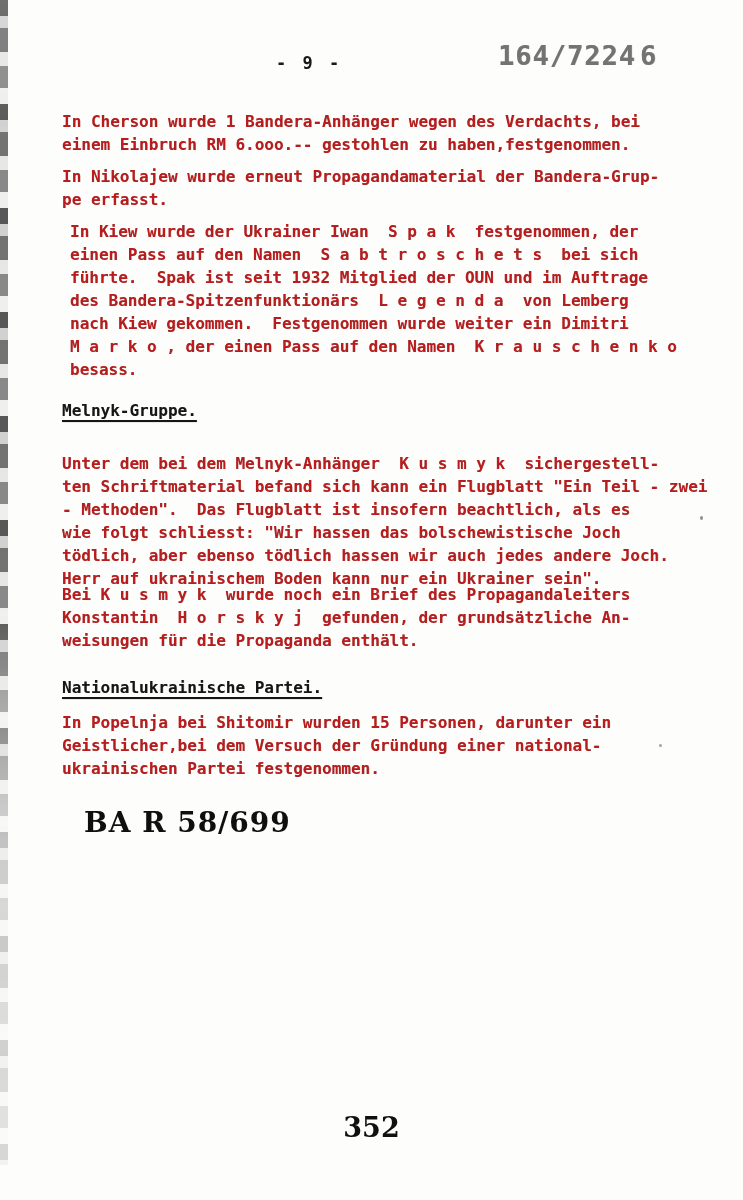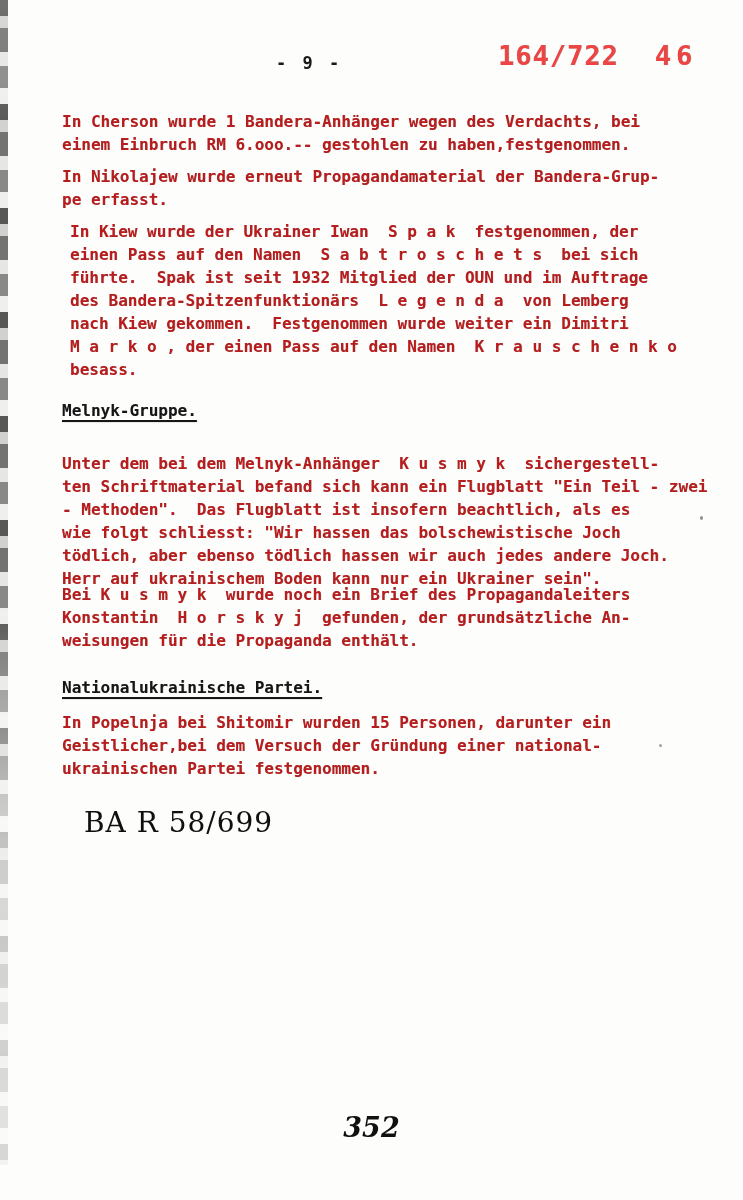--- a/index.html
+++ b/index.html
@@ -33,23 +33,23 @@
   .speck1 { left: 700px; top: 516px; width: 3px; height: 4px; opacity: .6; }
   .speck2 { left: 659px; top: 744px; width: 3px; height: 3px; opacity: .5; }
 
   .page-marker {
     position: absolute; left: 276px; top: 53px;
     font-size: 17px; font-weight: 700; letter-spacing: 3px;
     color: #191919;
   }
   .ref-block {
     position: absolute; left: 498px; top: 40px;
-    display: flex; gap: 36px;
+    display: flex; 
     font-size: 27px; font-weight: 700; letter-spacing: 1px;
-    color: #ef4444;
+    color: #737373;
     text-shadow: 0.4px 0.4px 0 rgba(0,0,0,0.35);
   }
   .ref-suffix { letter-spacing: 5px; }
 
   .textcol { position: absolute; left: 62px; width: 660px; }
   .line {
     height: 23px; line-height: 23px;
     font-size: 16px; font-weight: 700;
     white-space: pre;
     color: #b91c1c;
@@ -67,30 +67,29 @@
   }
   .p1 { top: 110px; } .p2 { top: 165px; } .p3 { top: 220px; margin-left: 8px; }
   .h1 { top: 401px; }
   .p4 { top: 452px; } .p5 { top: 583px; }
   .h2 { top: 678px; }
   .p6 { top: 711px; }
 
   .stamp {
     position: absolute; left: 84px; top: 806px;
     font-family: "DejaVu Serif", "Liberation Serif", serif;
-    font-size: 28px; font-weight: 400; letter-spacing: 1px;
+    font-size: 28px; font-weight: 700; letter-spacing: 1px;
     color: #0f0f0f;
   }
   .page-number {
     position: absolute; left: 0; top: 1112px; width: 743px;
     text-align: center;
     font-family: "DejaVu Serif", "Liberation Serif", serif;
     font-size: 27px; font-weight: 700;
     color: #101010;
-    font-style: italic;
   }
 </style>
 </head>
 <body>
 
 <div class="page">
 
   <div class="scan-edge"></div>
   <div class="speck speck1"></div>
   <div class="speck speck2"></div>

